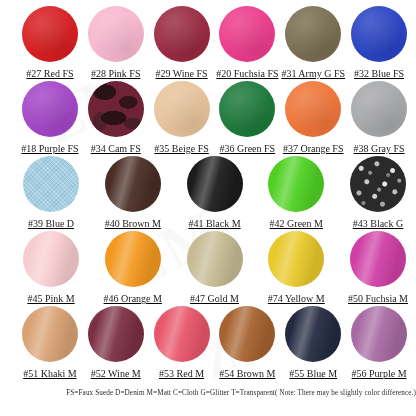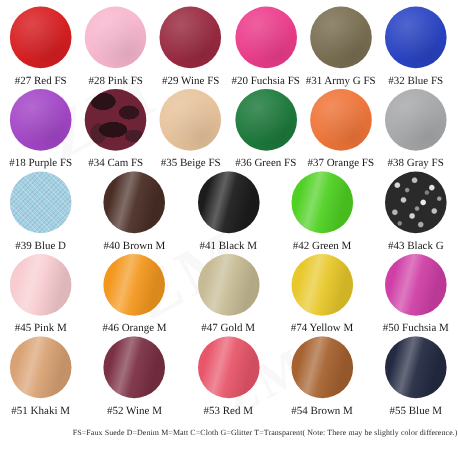--- a/index.html
+++ b/index.html
@@ -41,22 +41,23 @@
     white-space: nowrap;
     letter-spacing: 4px;
   }
   .wm-1 { left: 40px;  top: 70px; }
   .wm-2 { left: 120px; top: 215px; }
   .wm-3 { left: 200px; top: 320px; font-size: 46px; }
 
   .swatch-grid {
     position: relative;
     z-index: 1;
-    padding: 6px 4px 0 3px;
+    padding: 6px 4px 0 17px;
     box-sizing: border-box;
+    text-decoration: underline;
   }
 
   .swatch-row {
     display: flex;
     flex-direction: row;
     align-items: flex-start;
     justify-content: space-between;
     height: 75px;
   }
 
@@ -284,18 +285,22 @@
           <div class="swatch-label">#53 Red M</div>
         </div>
         <div class="swatch-cell">
           <div class="swatch-disc matt" style="background-color: rgb(166, 98, 47);"></div>
           <div class="swatch-label">#54 Brown M</div>
         </div>
         <div class="swatch-cell">
           <div class="swatch-disc matt" style="background-color: rgb(36, 42, 66);"></div>
           <div class="swatch-label">#55 Blue M</div>
         </div>
+        <div class="swatch-cell">
+          <div class="swatch-disc matt" style="background-color: rgb(167, 106, 163);"></div>
+          <div class="swatch-label">#56 Purple M</div>
+        </div>
       </div>
     </div>
 
   <div class="legend">FS=Faux Suede D=Denim M=Matt C=Cloth  G=Glitter T=Transparent( Note: There may be slightly color difference.)</div>
 
 </div>
 
 </body></html>

